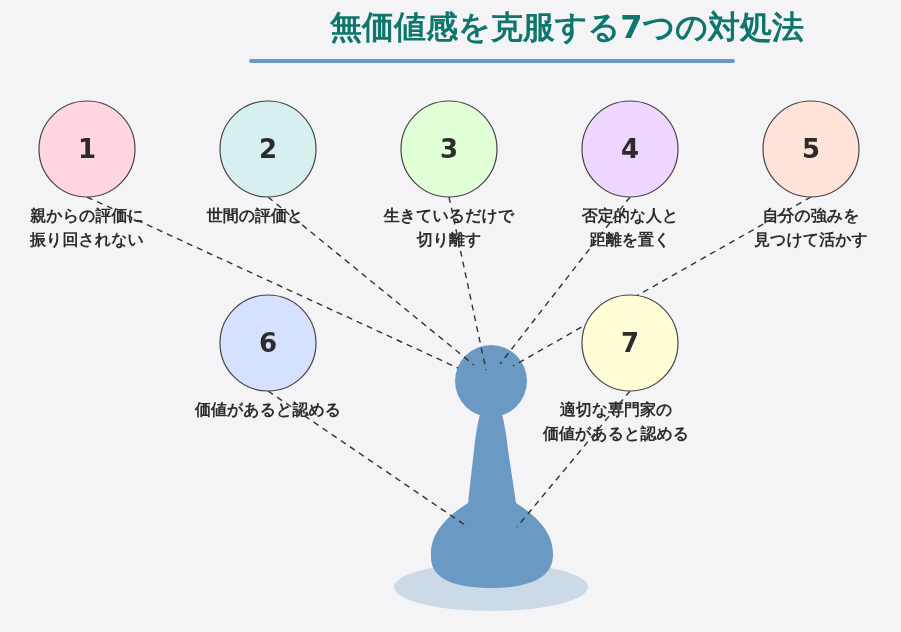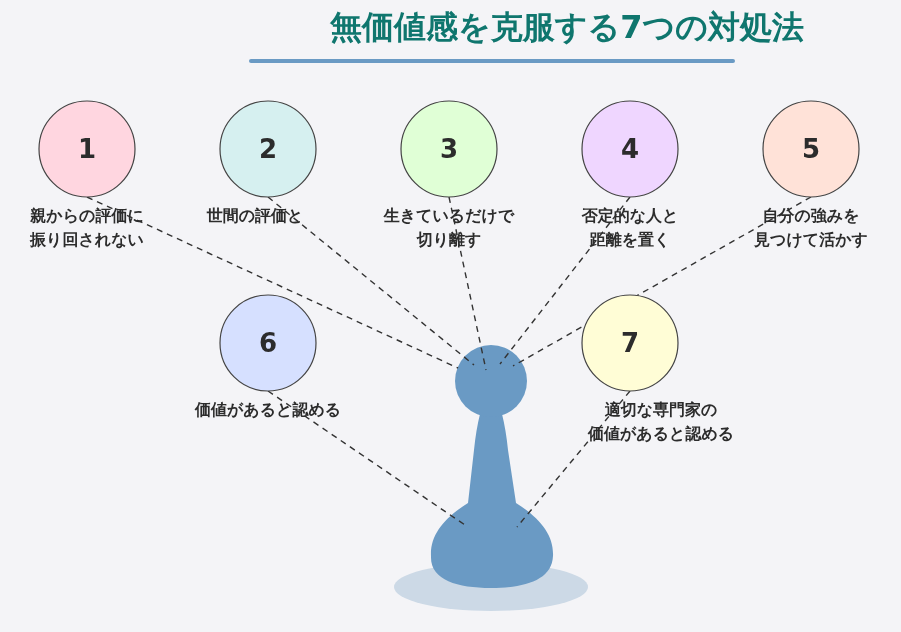--- a/index.html
+++ b/index.html
@@ -92,16 +92,16 @@
   <div>否定的な人と</div>
   <div>距離を置く</div>
 </div>
 <div class="label" style="left:711px;top:204px;">
   <div>自分の強みを</div>
   <div>見つけて活かす</div>
 </div>
 <div class="label" style="left:168px;top:398px;">
   <div>価値があると認める</div>
 </div>
-<div class="label" style="left:561px;top:398px;">
+<div class="label" style="left:516px;top:398px;">
   <div>適切な専門家の</div>
   <div>価値があると認める</div>
 </div>
 
 </body></html>

